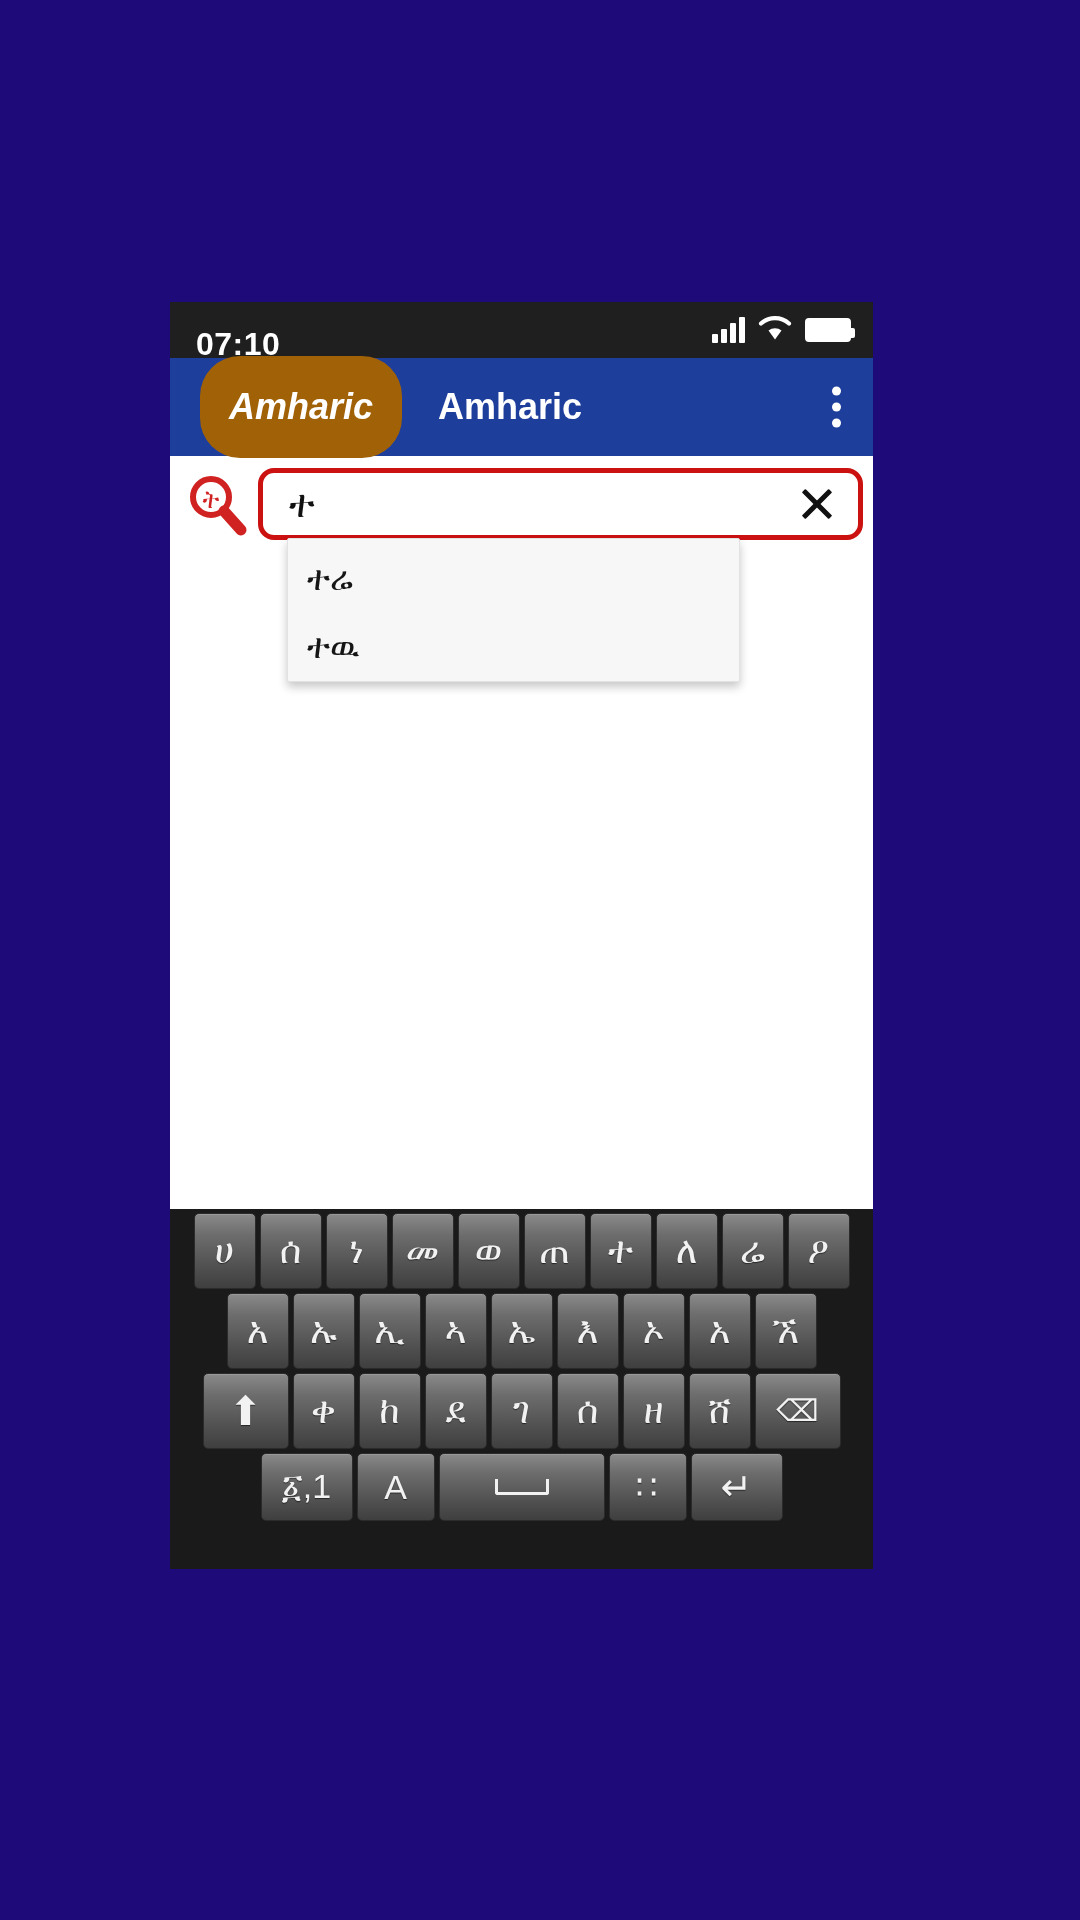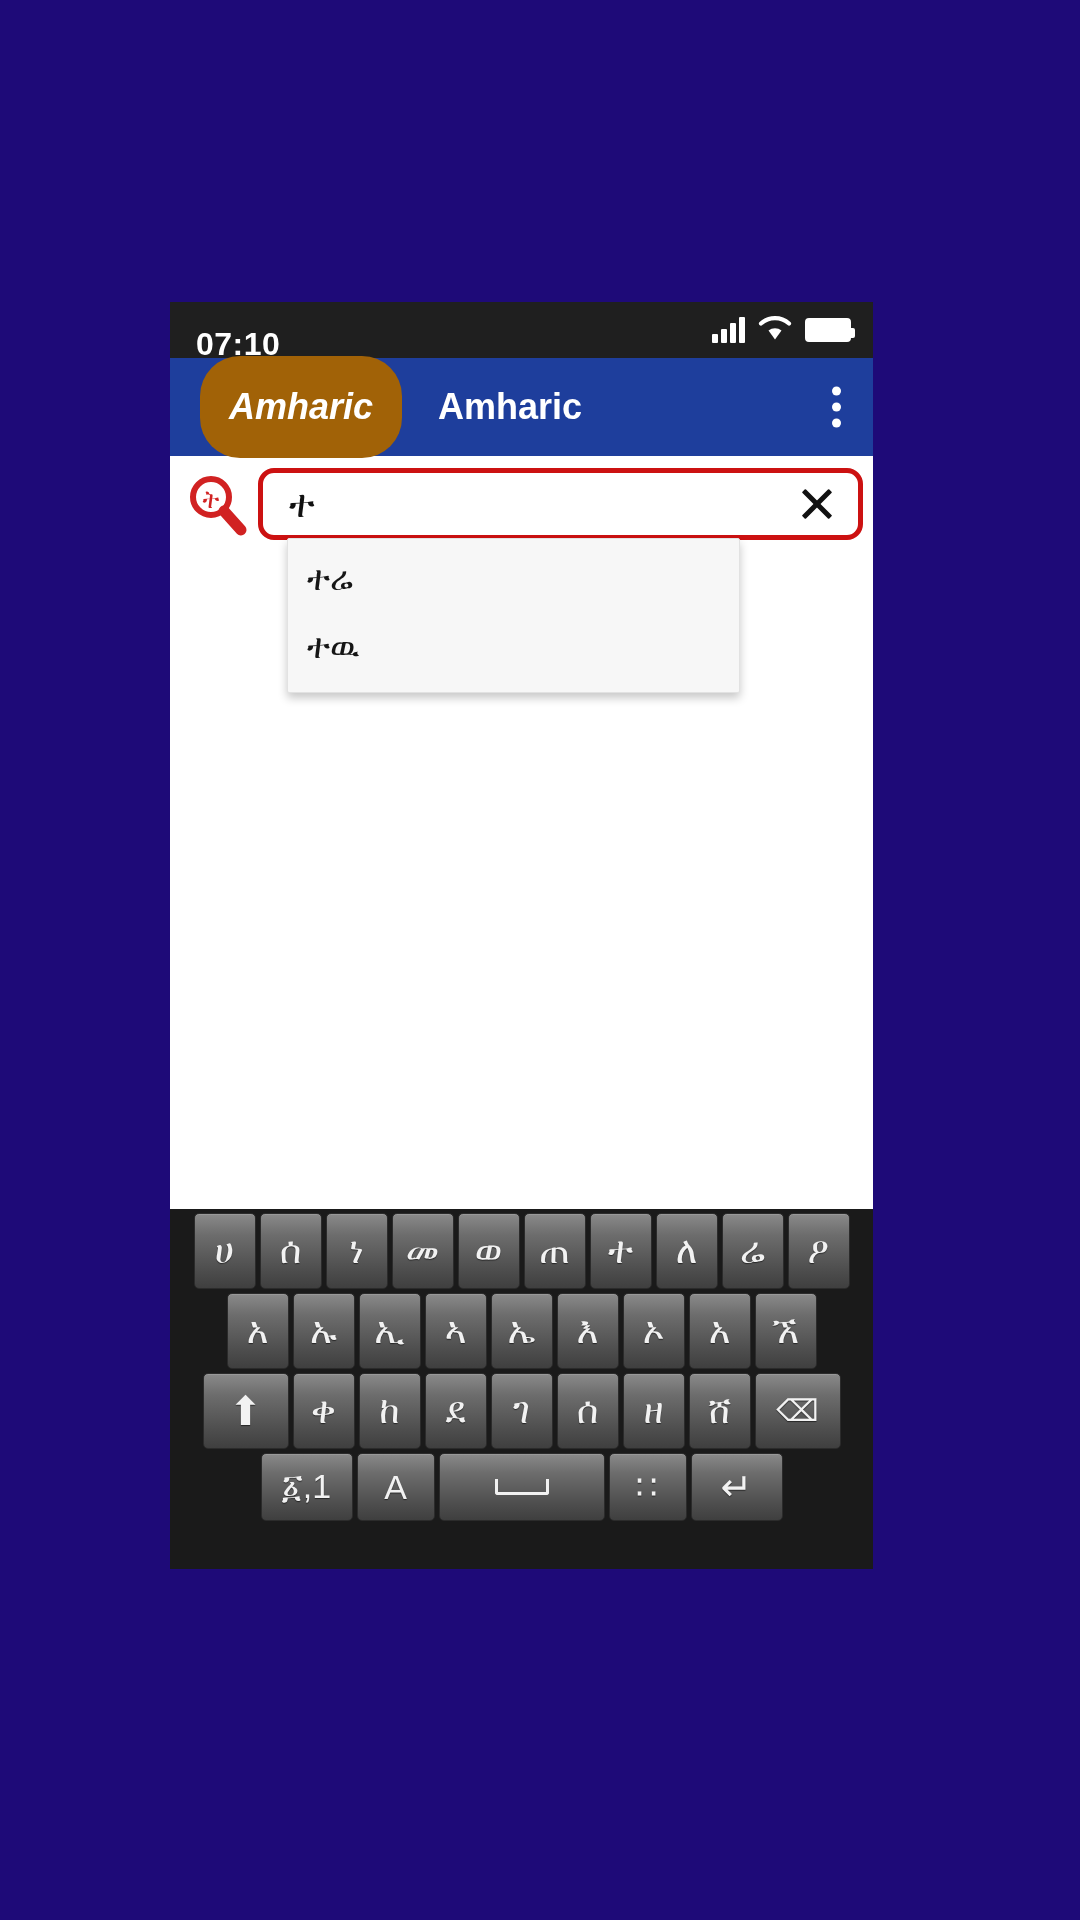--- a/index.html
+++ b/index.html
@@ -151,21 +151,21 @@
     background:#ffffff;
   }
   #suggestions {
     position:absolute;
     left:117px; top:-13px;
     width:453px;
     background:#f7f7f7;
     border:1px solid #e2e2e2;
     box-shadow:0 5px 10px rgba(0,0,0,0.22);
     border-radius:2px;
-    padding:6px 0 11px 0;
+    padding:6px 0 0 0;
   }
   .sug-item {
     height:68px;
     display:flex;
     align-items:center;
     padding-left:19px;
     font-size:34px;
     color:#161616;
   }
 

